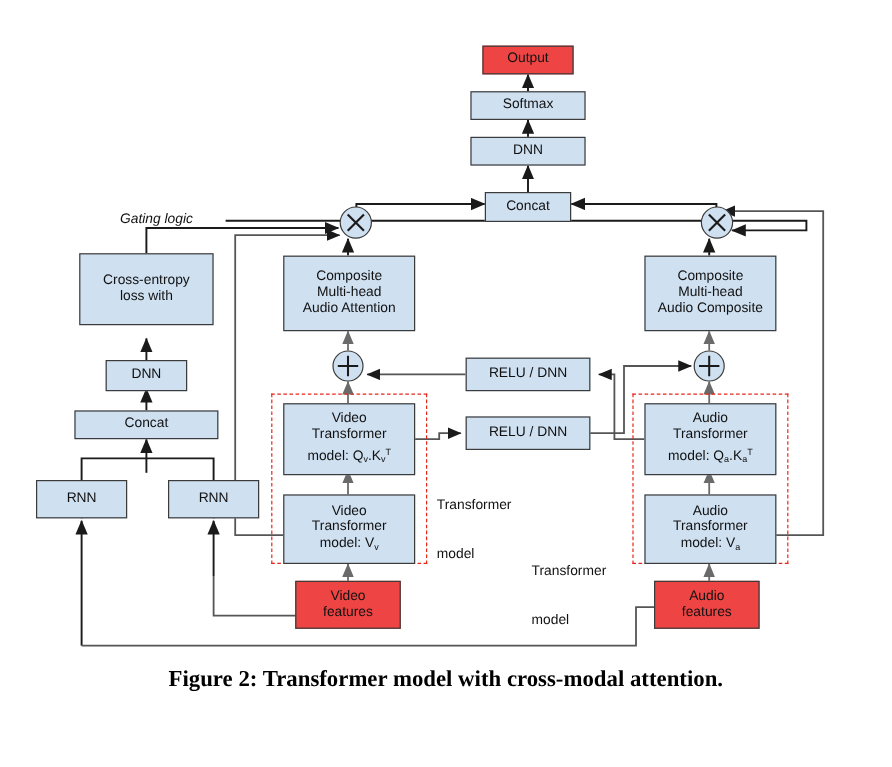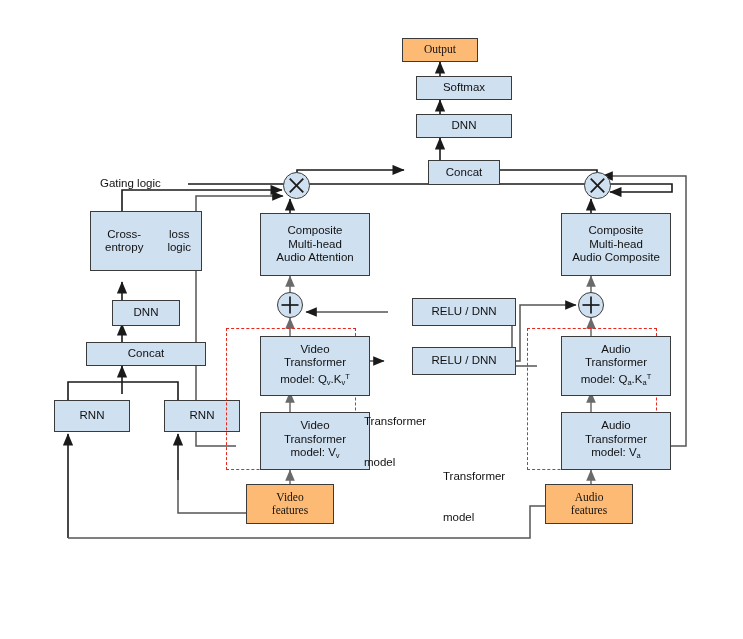--- a/index.html
+++ b/index.html
@@ -2,22 +2,22 @@
 <html><head>
 <meta charset="utf-8">
 <style>
   html,body{margin:0;padding:0;background:#ffffff;}
   body{width:743px;height:639px;font-family:"Liberation Sans",sans-serif;color:#000;}
   #root{position:relative;width:743px;height:639px;overflow:hidden;background:#fff;}
   #diagram{position:absolute;left:0;top:0;width:743px;height:555px;}
   .node{position:absolute;box-sizing:border-box;border:1.6px solid #3b3b3b;
         display:flex;align-items:center;justify-content:center;text-align:center;
         font-size:11.5px;line-height:13.5px;color:#111;}
-  .blue{background:#cfe0f1;margin-left:24px;}
-  .peach{background:#fdba74;font-family:Liberation Serif, serif;}
+  .blue{background:#cfe0f1;}
+  .peach{background:#ef4444;}
   .op{position:absolute;box-sizing:border-box;border:1.6px solid #3b3b3b;border-radius:50%;
       background:#cfe0f1;}
   .op svg{display:block;}
   .lbl{position:absolute;font-size:11.5px;line-height:13.5px;color:#111;white-space:pre;}
   .dashbox{position:absolute;box-sizing:border-box;border:1.7px dashed #e8271b;background:transparent;}
   svg.wires{position:absolute;left:0;top:0;width:743px;height:555px;overflow:visible;}
   .cap{position:absolute;left:0;top:556px;width:743px;text-align:center;
        font-family:"Liberation Serif",serif;font-weight:bold;font-size:19px;color:#000;}
   sub{font-size:7.5px;vertical-align:-2px;}
   sup{font-size:7.5px;vertical-align:4px;}
@@ -137,25 +137,25 @@
         <line x1="3.5" y1="12" x2="20.5" y2="12" stroke="#1a1a1a" stroke-width="1.7"></line>
       </svg>
     </div>
     <div class="op" style="left:578px;top:292px;width:26px;height:26px;">
       <svg width="24" height="24" viewBox="0 0 24 24">
         <line x1="12" y1="3.5" x2="12" y2="20.5" stroke="#1a1a1a" stroke-width="1.7"></line>
         <line x1="3.5" y1="12" x2="20.5" y2="12" stroke="#1a1a1a" stroke-width="1.7"></line>
       </svg>
     </div>
 
-    <div class="lbl" style="left:100px;top:177px;">Gating logic</div>
-
-    <div class="node blue" style="left:66px;top:211px;width:112px;height:60px;flex-direction:row;">
+    <div class="lbl" style="left:100px;top:177px;font-style:italic;">Gating logic</div>
+
+    <div class="node blue" style="left:66px;top:211px;width:112px;height:60px;flex-direction:column;">
       <span>Cross-entropy</span>
-      <span>loss logic</span>
+      <span>loss with</span>
     </div>
     <div class="node blue" style="left:88px;top:300px;width:68px;height:26px;">
       <span>DNN</span>
     </div>
     <div class="node blue" style="left:62px;top:342px;width:120px;height:24px;">
       <span>Concat</span>
     </div>
     <div class="node blue" style="left:30px;top:400px;width:76px;height:32px;">
       <span>RNN</span>
     </div>
@@ -222,14 +222,15 @@
       <span>Video</span>
       <span>features</span>
     </div>
     <div class="node peach" style="left:545px;top:484px;width:88px;height:40px;flex-direction:column;">
       <span>Audio</span>
       <span>features</span>
     </div>
 
   </div>
 
+  <div class="cap">Figure 2: Transformer model with cross-modal attention.</div>
 
 </div>
 
 </body></html>

